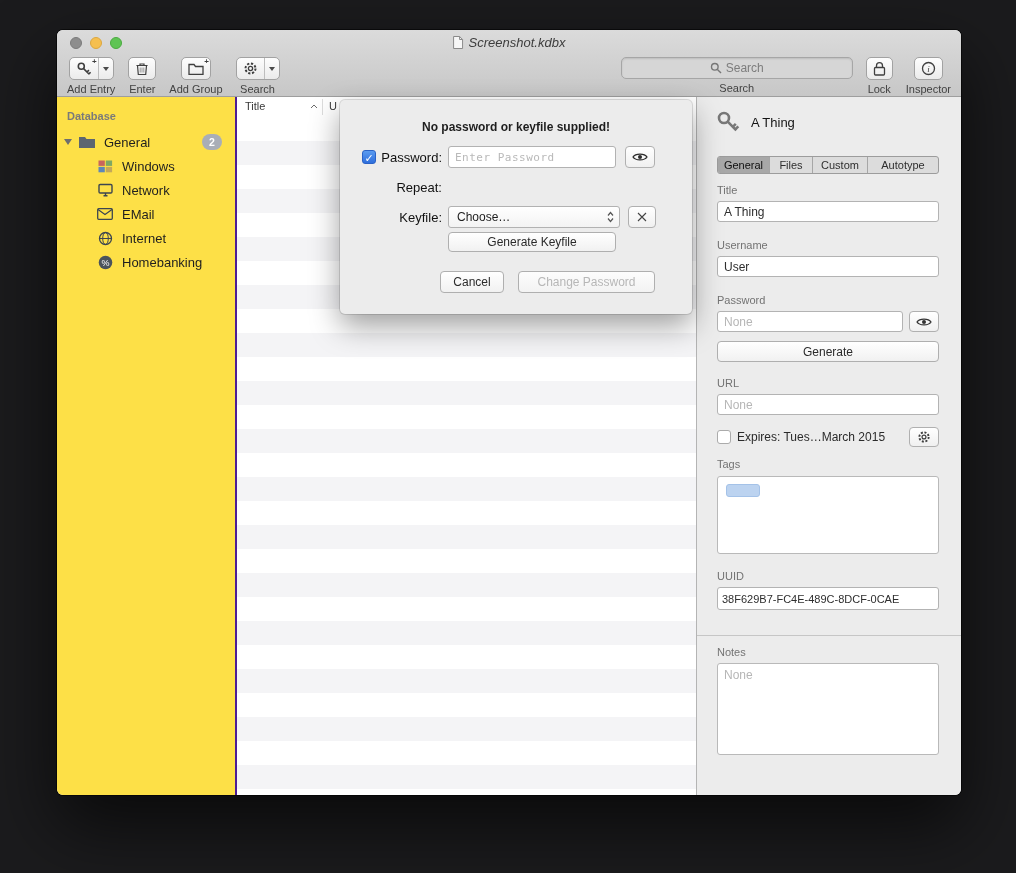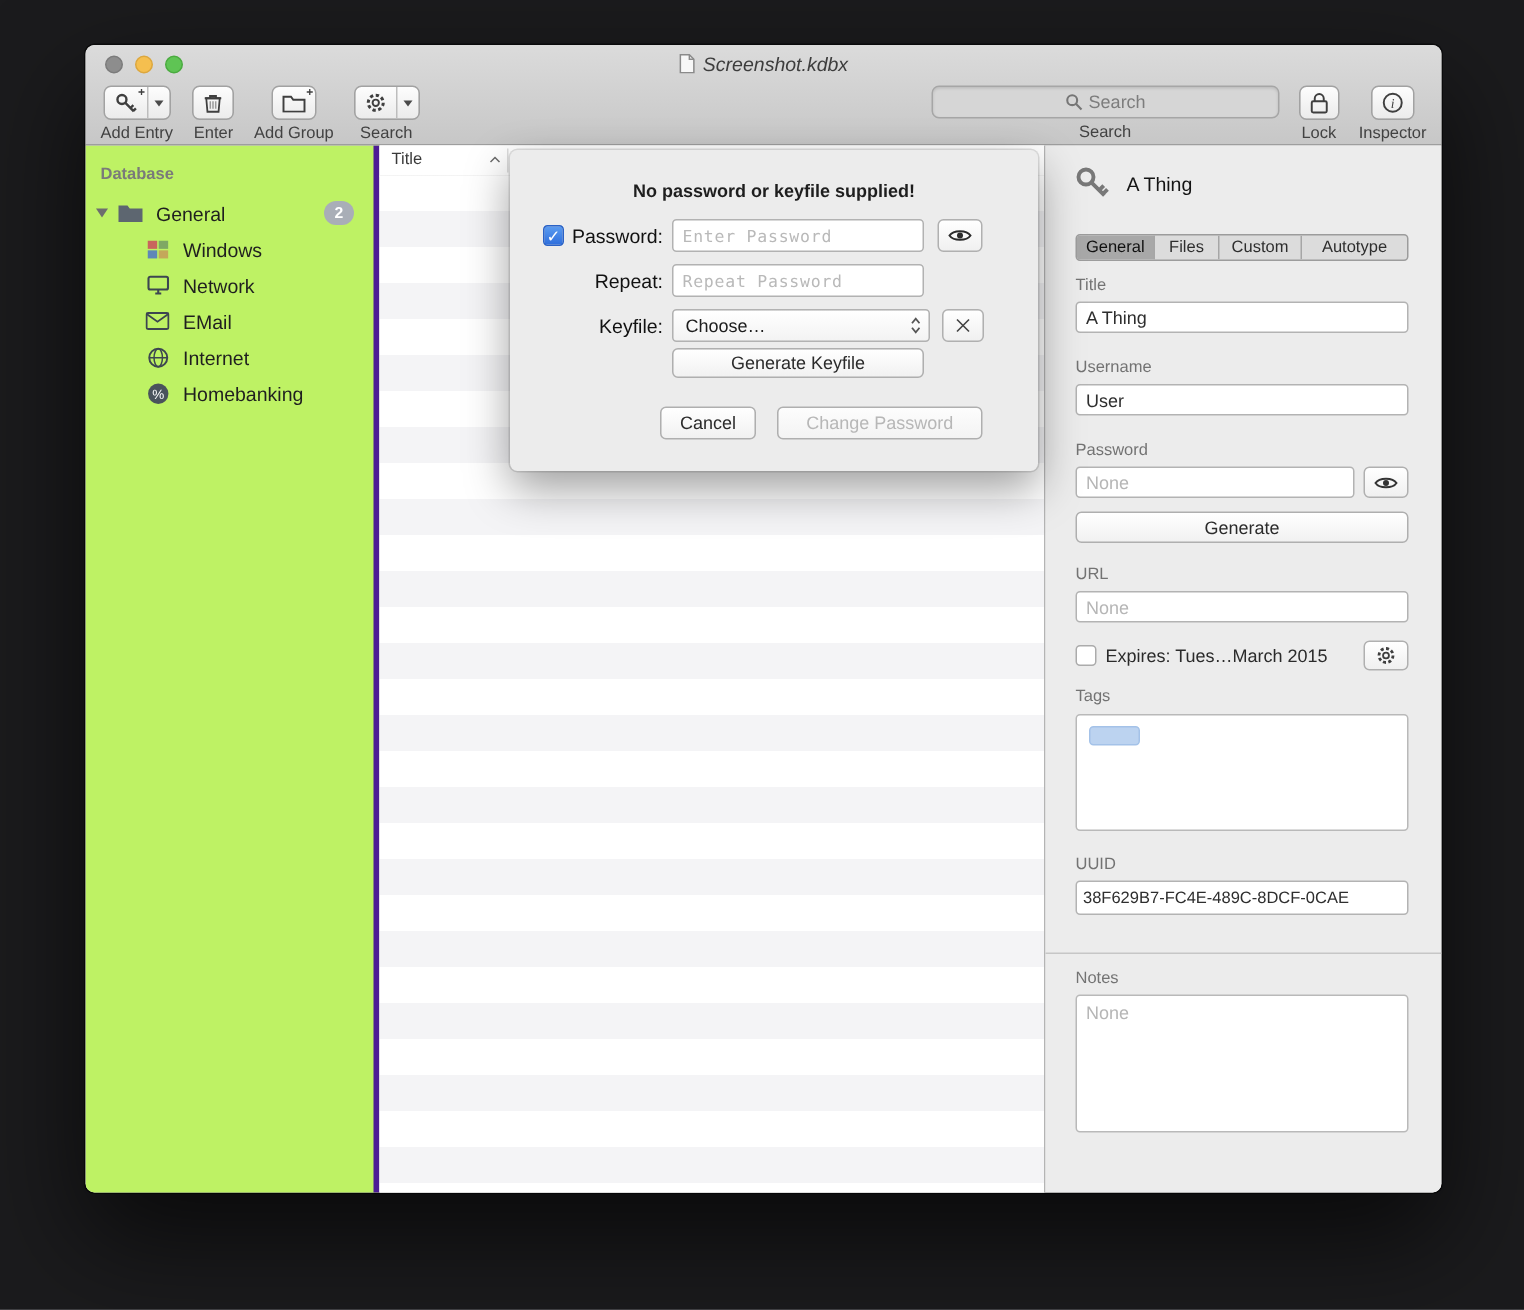--- a/index.html
+++ b/index.html
@@ -24,21 +24,21 @@
   .tb-cell + .tb-cell{border-left:1px solid #bdbdbd;padding:0 4px;}
   .tb-label{font-size:11px;color:#424242;white-space:nowrap;}
   .chev-down{width:0;height:0;border-left:3.5px solid transparent;border-right:3.5px solid transparent;border-top:4px solid #4a4a4a;}
   .mini-plus{position:absolute;top:0px;right:1px;font-size:8px;font-weight:bold;color:#3f3f3f;line-height:8px;}
   .tb-right{margin-left:auto;display:flex;align-items:flex-start;gap:13px;}
   .search-field{width:232px;height:22px;border:1px solid #a6a6a6;border-radius:5px;background:#d6d6d6;
           box-shadow:inset 0 1px 2px rgba(0,0,0,.12);display:flex;align-items:center;justify-content:center;gap:4px;box-sizing:border-box;}
   .search-ph{font-size:12px;color:#7d7d7d;}
   
   .content{display:flex;height:699px;}
-  .sidebar{width:196px;background:#bef264;border-right:4px solid #4c1d95;box-sizing:border-box;flex:none;}
+  .sidebar{width:180px;background:#fde047;border-right:2px solid #4c1d95;box-sizing:border-box;flex:none;}
   .sb-header{margin:13px 0 8px 10px;font-size:11px;font-weight:bold;color:#7a7a7a;}
   .tree-row{height:24px;display:flex;align-items:center;font-size:13px;color:#1f1f1f;}
   .tree-root{padding-left:7px;}
   .tri-down{width:0;height:0;border-left:4.5px solid transparent;border-right:4.5px solid transparent;border-top:6px solid #6e6e6e;margin-right:6px;}
   .tree-child{padding-left:39px;}
   .tree-icon{margin-right:8px;display:flex;width:18px;justify-content:center;}
   .badge{margin-left:auto;margin-right:13px;min-width:16px;height:16px;border-radius:8px;background:#a9aeb7;
          color:#fff;font-size:10.5px;font-weight:bold;display:flex;align-items:center;justify-content:center;padding:0 2px;}
   
   .list-pane{flex:1;position:relative;background:#fff;border-right:1px solid #b4b4b4;box-sizing:border-box;}
@@ -375,21 +375,20 @@
         <div class="d-eyebtn">
           <svg width="16" height="10" viewBox="0 0 16 10">
               <path d="M1 5C3.5 1.2 12.5 1.2 15 5C12.5 8.8 3.5 8.8 1 5Z" fill="none" stroke="#2b2b2b" stroke-width="1.3"></path>
               <circle cx="8" cy="5" r="2" fill="#2b2b2b"></circle>
             </svg>
         </div>
       </div>
 
       <div class="d-row" style="top:76px">
         <span class="d-label-wide">Repeat:</span>
-        <input class="d-input" placeholder="Repeat Password" style="">
       </div>
 
       <div class="d-row" style="top:106px">
         <span class="d-label-wide">Keyfile:</span>
         <div class="d-popup">
           <span>Choose…</span>
           <span class="spacer"></span>
           <svg width="7" height="12" viewBox="0 0 7 12">
               <path d="M1 4.5L3.5 1.5L6 4.5M1 7.5L3.5 10.5L6 7.5" fill="none" stroke="#555" stroke-width="1.2"></path>
             </svg>

